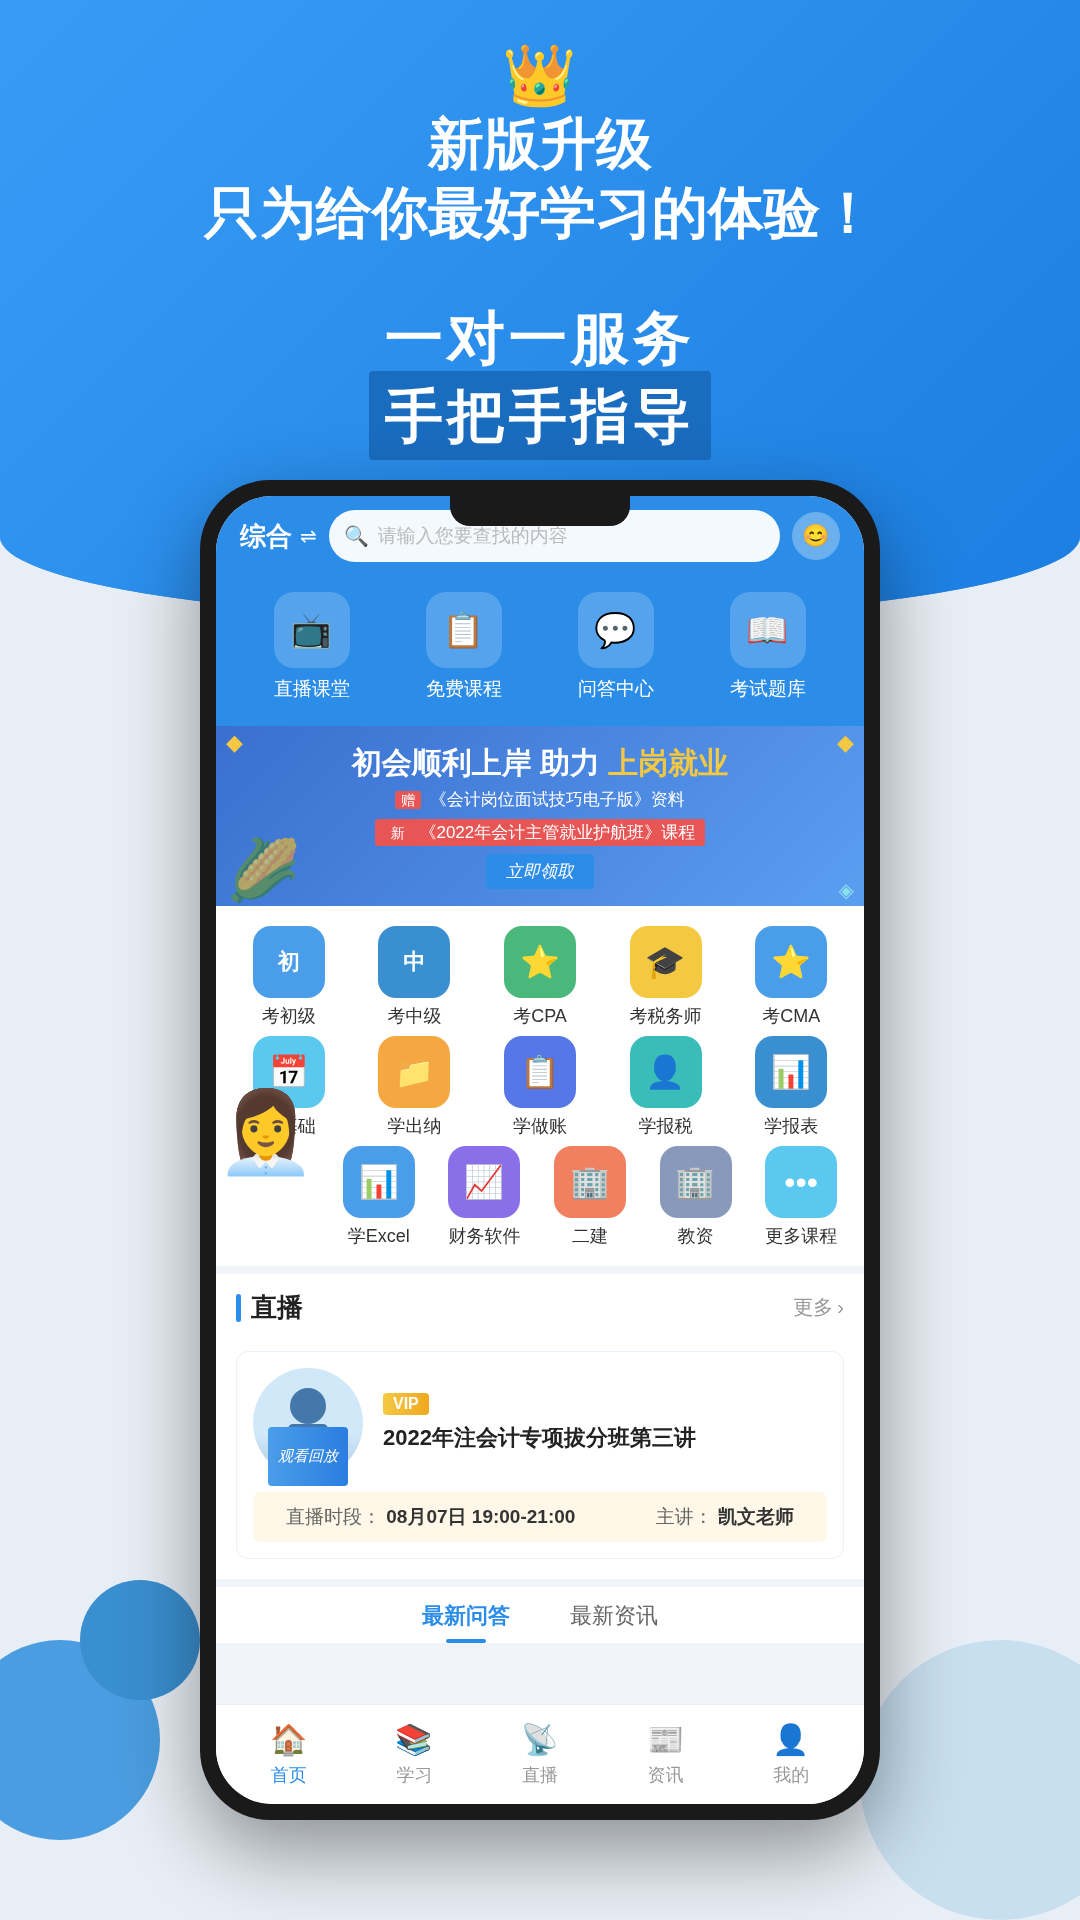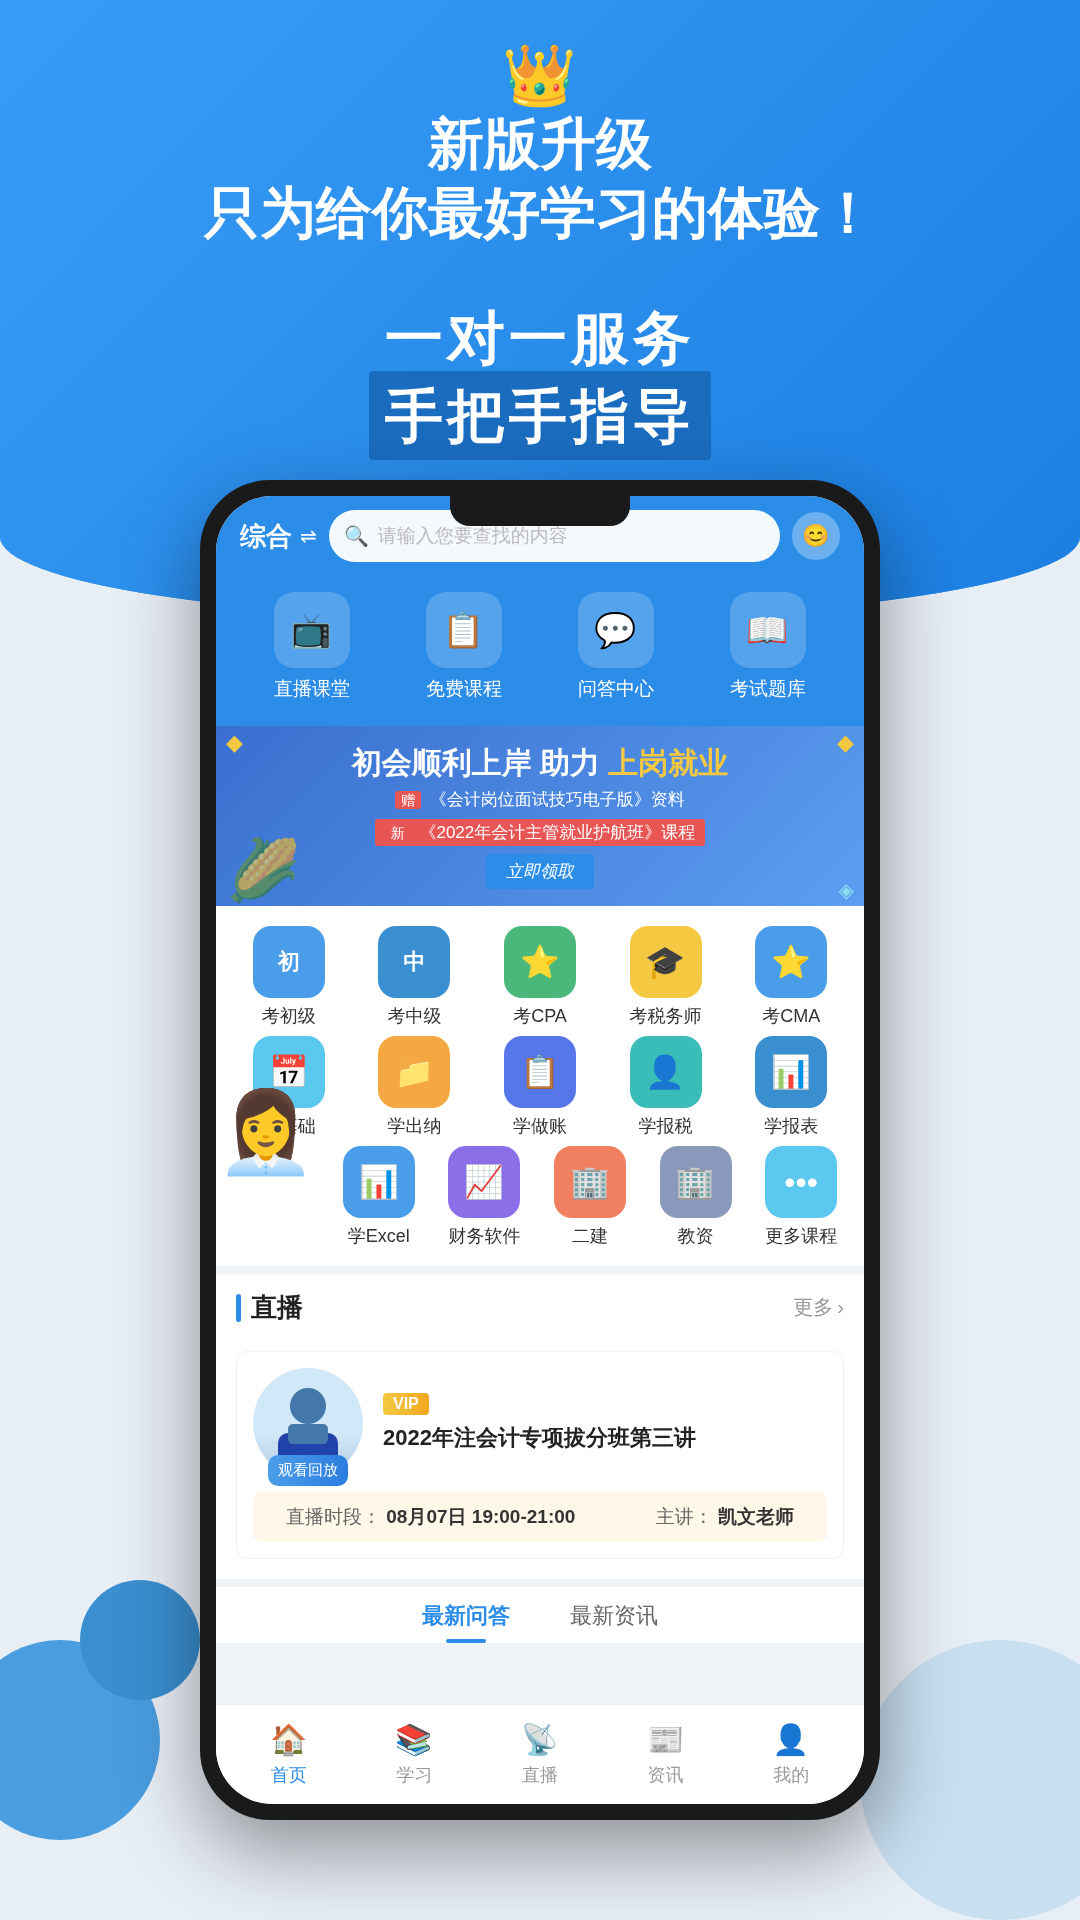--- a/index.html
+++ b/index.html
@@ -494,23 +494,24 @@
       justify-content: center;
     }
     .live-watch-label {
       position: absolute;
       bottom: -8px;
       left: 50%;
       transform: translateX(-50%);
       background: linear-gradient(90deg, #4a9de8, #2b7de0);
       color: white;
       font-size: 15px;
-      padding: 6px 10px;
-      border-radius: 10px;
+      padding: 20px 10px;
+      border-radius: 4px;
       white-space: nowrap;
+      font-style: italic;
     }
     .live-info {
       flex: 1;
     }
     .live-vip-badge {
       background: linear-gradient(90deg, #f5c842, #f0a820);
       color: white;
       font-size: 16px;
       padding: 2px 10px;
       border-radius: 4px;

